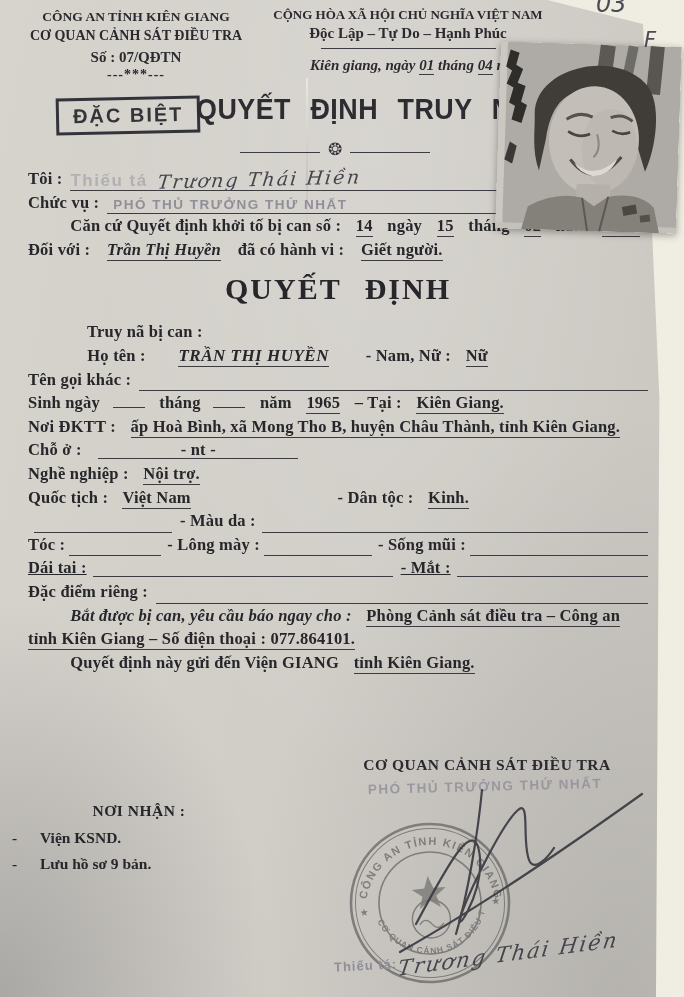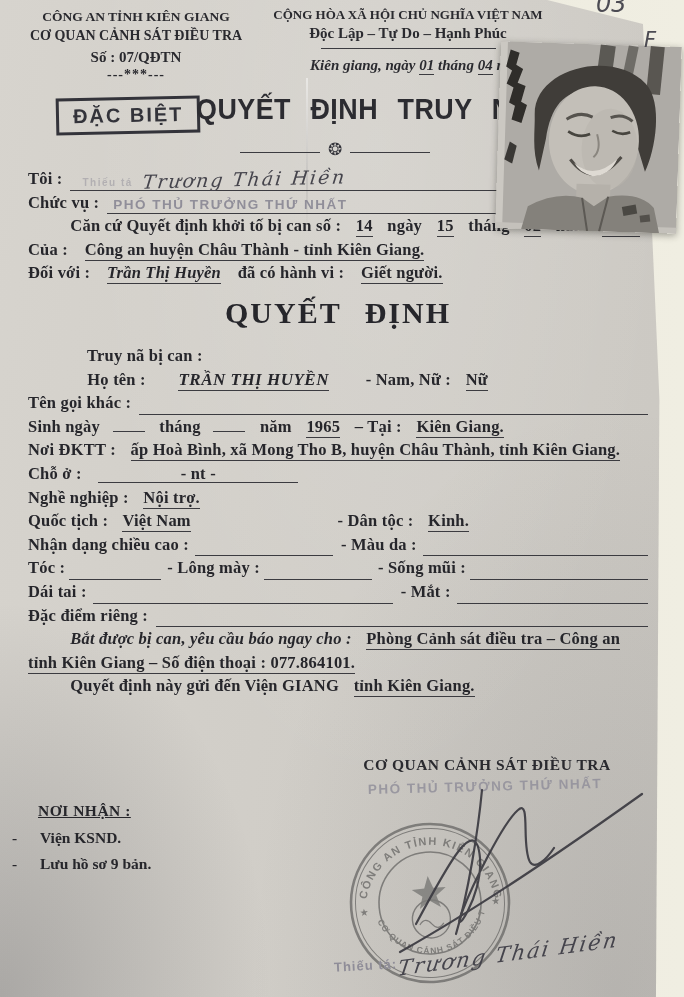--- a/index.html
+++ b/index.html
@@ -56,21 +56,21 @@
   .sig-agency{position:absolute;left:352px;top:755px;width:270px;text-align:center;z-index:2;
     font:700 15.5px/20px "Liberation Serif",serif;color:#2a2a2f;letter-spacing:.5px;}
   .sig-role{position:absolute;left:360px;top:778px;width:250px;text-align:center;z-index:2;
     font:700 13.5px/18px "Liberation Sans",sans-serif;color:#92909b;letter-spacing:1.5px;transform:rotate(-1.5deg);opacity:.85;}
   .seal{position:absolute;left:345px;top:818px;width:170px;height:170px;z-index:2;transform:rotate(-5deg);opacity:.82;}
   .signature{position:absolute;left:388px;top:772px;width:270px;height:210px;z-index:3;}
   .sig-rank{position:absolute;left:334px;top:957px;z-index:3;font:700 13px/18px "Liberation Sans",sans-serif;color:#8f8d98;letter-spacing:1px;transform:rotate(-3deg);}
   .sig-name{position:absolute;left:398px;top:942px;z-index:3;font-size:21px;transform:rotate(-6deg) skewX(-8deg);}
   
   .recips{position:absolute;left:10px;top:800px;width:230px;z-index:2;}
-  .recips .head{margin-left:28px;font:700 15.5px/22px "Liberation Serif",serif;color:#26262b;text-decoration:underline;letter-spacing:.5px;}
+  .recips .head{margin-left:28px;font:700 15.5px/22px "Liberation Serif",serif;color:#26262b;letter-spacing:.5px;text-align:center;}
   .recips .row{display:flex;margin-top:6px;font:700 15.5px/20px "Liberation Serif",serif;color:#26262b;}
   .recips .dash{width:28px;text-align:left;padding-left:2px;}
   
   .photo{position:absolute;left:498px;top:44px;width:181px;height:187px;z-index:4;transform:rotate(1.8deg);
     box-shadow:0 2px 7px rgba(40,40,35,.4);}
   
   .note-03{position:absolute;left:596px;top:-10px;z-index:5;font:italic 400 24px "DejaVu Sans",sans-serif;color:#4c4b53;}
   .note-f{position:absolute;left:644px;top:28px;z-index:5;font:italic 400 21px "DejaVu Sans",sans-serif;color:#4c4b53;}
 </style>
 </head>
@@ -106,21 +106,21 @@
     <span class="glyph">❂</span>
     <span class="seg"></span>
   </div>
 
   <div class="content">
 
     <div class="line" style="display:flex;align-items:flex-end;">
       <span>Tôi :</span>
       <span class="sp" style="width:8px;"></span>
       <span style="flex:1;border-bottom:1.4px solid #3b3b40;height:22px;">
-        <span class="stamp-ink" style="font-size:10px;opacity:.5;filter:blur(.4px);margin-left:12px;">Thiếu tá</span>
+        <span class="stamp-ink" style="font-size:17px;opacity:.5;filter:blur(.4px);">Thiếu tá</span>
         <span class="hand" style="font-size:19px;margin-left:6px;">Trương Thái Hiền</span>
       </span>
     </div>
 
     <div class="line" style="display:flex;align-items:flex-end;">
       <span>Chức vụ :</span>
       <span class="sp" style="width:8px;"></span>
       <span style="flex:1;border-bottom:1.4px solid #3b3b40;height:21px;">
         <span class="stamp-ink" style="font-size:13.5px;margin-left:6px;">PHÓ THỦ TRƯỞNG THỨ NHẤT</span>
       </span>
@@ -138,25 +138,20 @@
       <span class="sp" style="width:6px;"></span>
       <span>tháng</span>
       <span class="sp" style="width:6px;"></span>
       <span class="u">02</span>
       <span class="sp" style="width:6px;"></span>
       <span>năm</span>
       <span class="sp" style="width:6px;"></span>
       <span class="u">2002.</span>
     </div>
 
-    <div class="line">
-      <span>Của :</span>
-      <span class="sp" style="width:8px;"></span>
-      <span class="u">Công an huyện Châu Thành - tỉnh Kiên Giang.</span>
-    </div>
 
     <div class="line">
       <span>Đối với :</span>
       <span class="sp" style="width:8px;"></span>
       <span class="u it">Trần Thị Huyền</span>
       <span class="sp" style="width:8px;"></span>
       <span>đã có hành vi :</span>
       <span class="sp" style="width:8px;"></span>
       <span class="u">Giết người.</span>
     </div>
@@ -229,21 +224,20 @@
       <span>Quốc tịch :</span>
       <span class="sp" style="width:6px;"></span>
       <span class="u">Việt Nam</span>
       <span class="sp" style="width:138px;"></span>
       <span>- Dân tộc :</span>
       <span class="sp" style="width:6px;"></span>
       <span class="u">Kinh.</span>
     </div>
 
     <div class="line" style="display:flex;align-items:flex-end;">
-      <span>Nhận dạng chiều cao :</span>
       <span class="sp" style="width:6px;"></span>
       <span class="fill" style="width:138px;height:16px;"></span>
       <span class="sp" style="width:8px;"></span>
       <span>- Màu da :</span>
       <span class="sp" style="width:6px;"></span>
       <span style="flex:1;border-bottom:1.4px solid #3b3b40;height:16px;"></span>
     </div>
 
     <div class="line" style="display:flex;align-items:flex-end;">
       <span>Tóc :</span>
@@ -252,21 +246,21 @@
       <span class="sp" style="width:6px;"></span>
       <span>- Lông mày :</span>
       <span class="sp" style="width:4px;"></span>
       <span class="fill" style="width:108px;height:16px;"></span>
       <span class="sp" style="width:6px;"></span>
       <span>- Sống mũi :</span>
       <span class="sp" style="width:4px;"></span>
       <span style="flex:1;border-bottom:1.4px solid #3b3b40;height:16px;"></span>
     </div>
 
-    <div class="line" style="display:flex;align-items:flex-end;">
+    <div class="line" style="display:flex;align-items:center;text-decoration:underline;">
       <span>Dái tai :</span>
       <span class="sp" style="width:6px;"></span>
       <span class="fill" style="width:300px;height:16px;"></span>
       <span class="sp" style="width:8px;"></span>
       <span>- Mắt :</span>
       <span class="sp" style="width:6px;"></span>
       <span style="flex:1;border-bottom:1.4px solid #3b3b40;height:16px;"></span>
     </div>
 
     <div class="line" style="display:flex;align-items:flex-end;">

